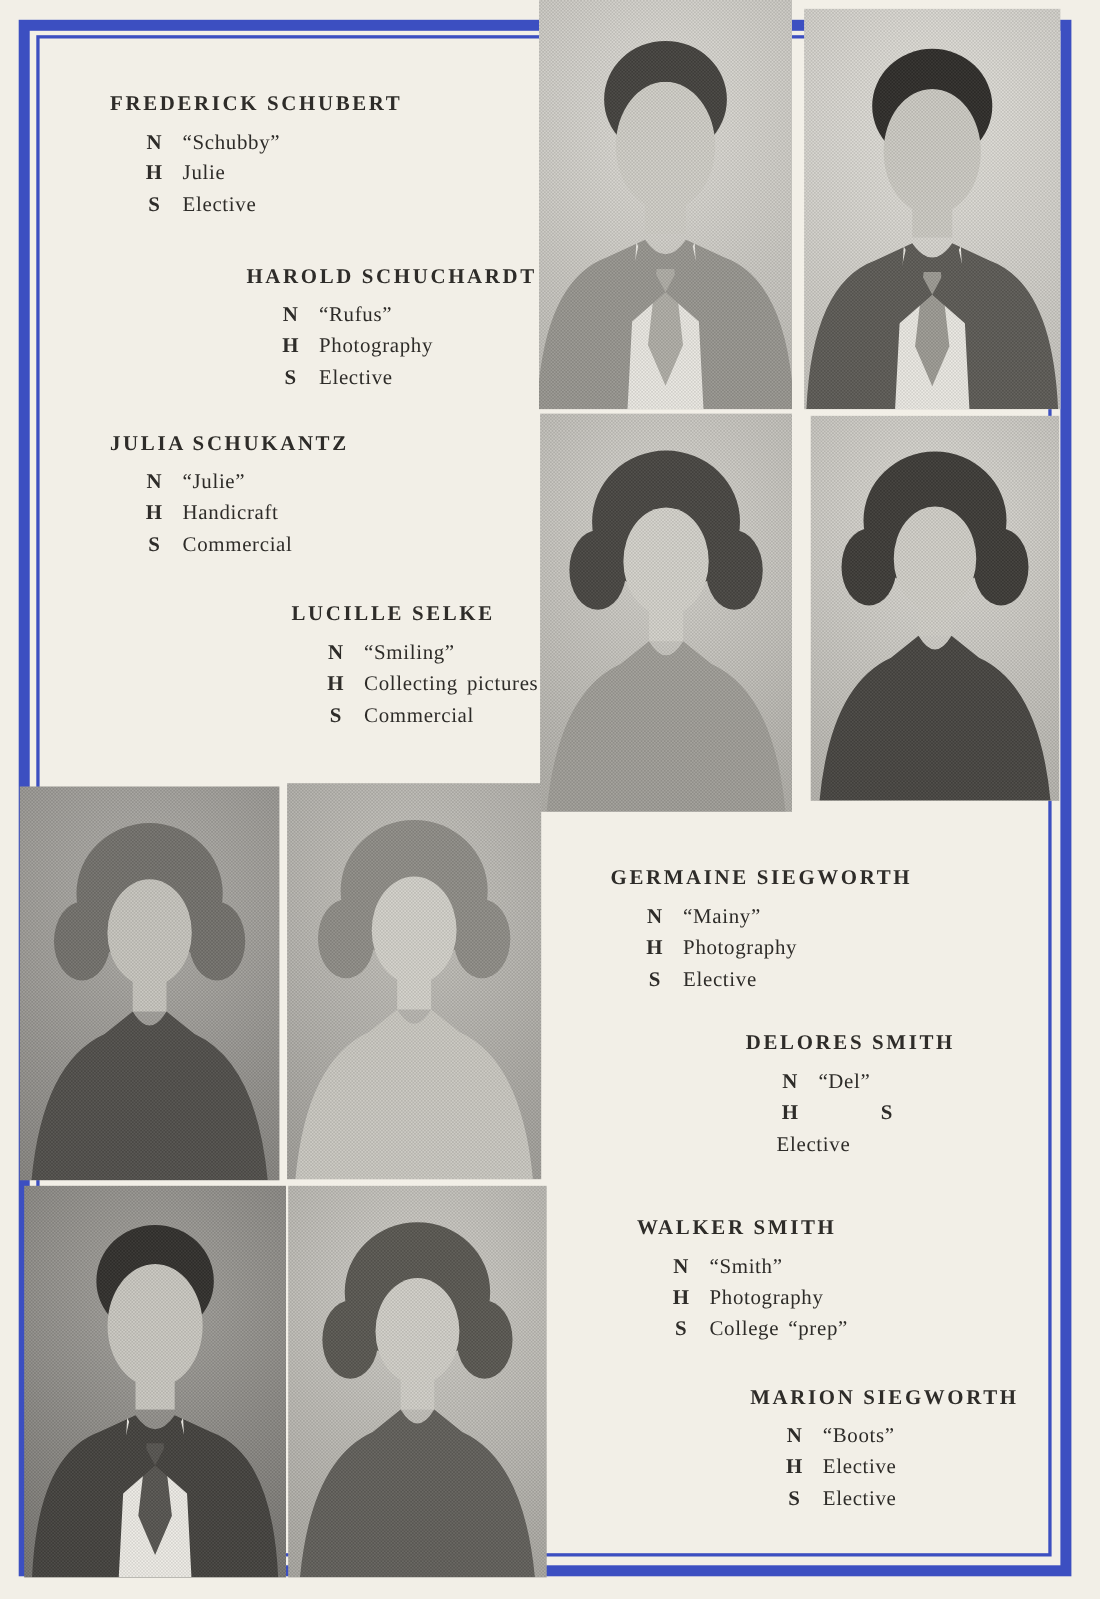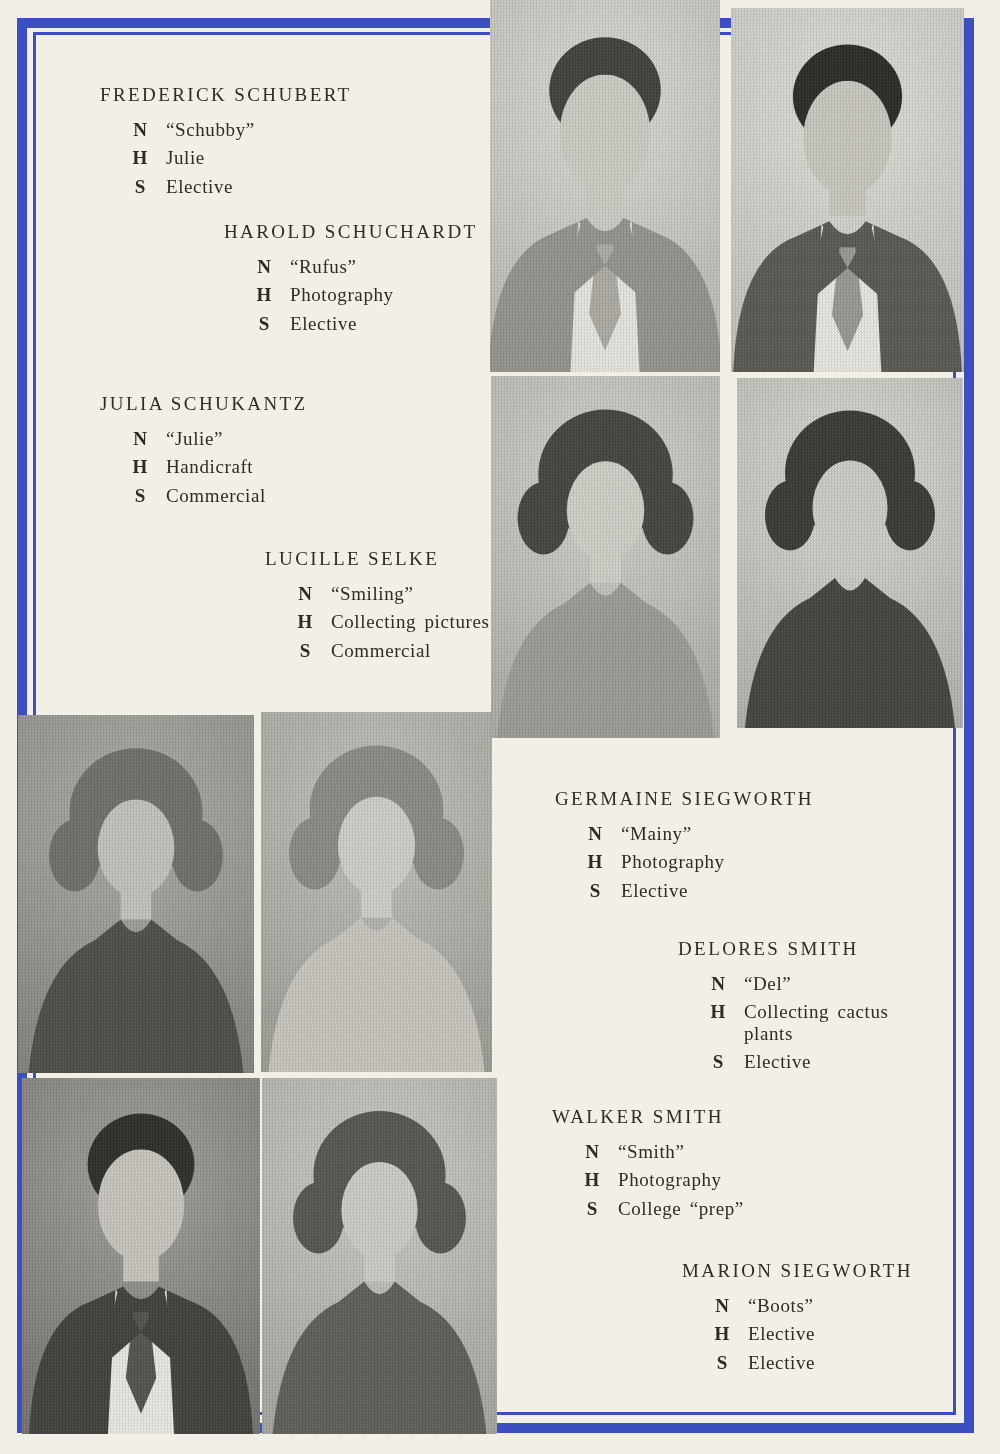--- a/index.html
+++ b/index.html
@@ -34,37 +34,37 @@
   .p2{left:731px;top:8px;   width:233px;height:364px; --bgA:#e2e0da;--bgB:#bcbab4;--hair:#2b2926;--skin:#cbc9c2;--garment:#5a5853;--shirt:#eae8e2;--tie:#9b9992;}
   .p3{left:491px;top:376px; width:229px;height:362px; --bgA:#d6d4ce;--bgB:#a5a39d;--hair:#45433f;--skin:#d3d1ca;--garment:#9e9c96;}
   .p4{left:737px;top:378px; width:226px;height:350px; --bgA:#dcdad4;--bgB:#acaaa4;--hair:#3a3834;--skin:#d0cec7;--garment:#44423e;}
   .p5{left:18px; top:715px; width:236px;height:358px; --bgA:#b0aea9;--bgB:#7c7a76;--hair:#716f6a;--skin:#c6c4bd;--garment:#4e4c48;}
   .p6{left:261px;top:712px; width:231px;height:360px; --bgA:#c6c4be;--bgB:#96948f;--hair:#8d8b85;--skin:#d2d0c9;--garment:#c9c7c0;}
   .p7{left:22px; top:1078px;width:238px;height:356px; --bgA:#a3a19c;--bgB:#6b6965;--hair:#2e2c29;--skin:#c9c7c0;--garment:#413f3b;--shirt:#edebe5;--tie:#54524e;}
   .p8{left:262px;top:1078px;width:235px;height:356px; --bgA:#cfcdc7;--bgB:#9f9d97;--hair:#57554f;--skin:#d0cec7;--garment:#5f5d58;}
   
   .student{position:absolute;z-index:3;}
   .student h2{
-    margin:0 0 13px 0;font-size:19px;font-weight:400;letter-spacing:2.4px;
+    margin:0 0 13px 0;font-size:19px;font-weight:700;letter-spacing:2.4px;
     white-space:nowrap;color:var(--ink,#2e2c29);
   }
   .entries{
     display:grid;grid-template-columns:24px auto;column-gap:14px;row-gap:7px;
     padding-left:28px;font-size:19px;line-height:1.12;
   }
   .entries .k{font-weight:700;text-align:center;}
   .entries .v{letter-spacing:0.6px;word-spacing:3px;}
   .s1{left:100px;top:84px;}
-  .s2{left:224px;top:221px;}
+  .s2{left:224px;top:241px;}
   .s3{left:100px;top:393px;}
   .s4{left:222px;top:548px;margin-left:43px;}
   .s5{left:555px;top:788px;}
   .s6{left:678px;top:938px;}
   .s6 .entries{max-width:212px;}
-  .s7{left:552px;top:1106px;}
+  .s7{left:579px;top:1106px;}
   .s8{left:682px;top:1260px;}
 </style>
 </head>
 <body>
 
 <svg width="0" height="0" style="position:absolute" aria-hidden="true">
   <defs>
     <symbol id="sil-man" viewBox="0 0 100 140" preserveAspectRatio="xMidYMax slice">
       <ellipse cx="50" cy="34" rx="21" ry="20" fill="var(--hair)"></ellipse>
       <ellipse cx="50" cy="50" rx="17" ry="22" fill="var(--skin)"></ellipse>
@@ -193,21 +193,20 @@
         <span class="v">Elective</span>
     </div>
   </section>
 
   <section class="student s6">
     <h2>DELORES SMITH</h2>
     <div class="entries">
       <span class="k">N</span>
         <span class="v">“Del”</span>
       <span class="k">H</span>
-        <span class="v">Collecting cactus plants</span>
       <span class="k">S</span>
         <span class="v">Elective</span>
     </div>
   </section>
 
   <section class="student s7">
     <h2>WALKER SMITH</h2>
     <div class="entries">
       <span class="k">N</span>
         <span class="v">“Smith”</span>

